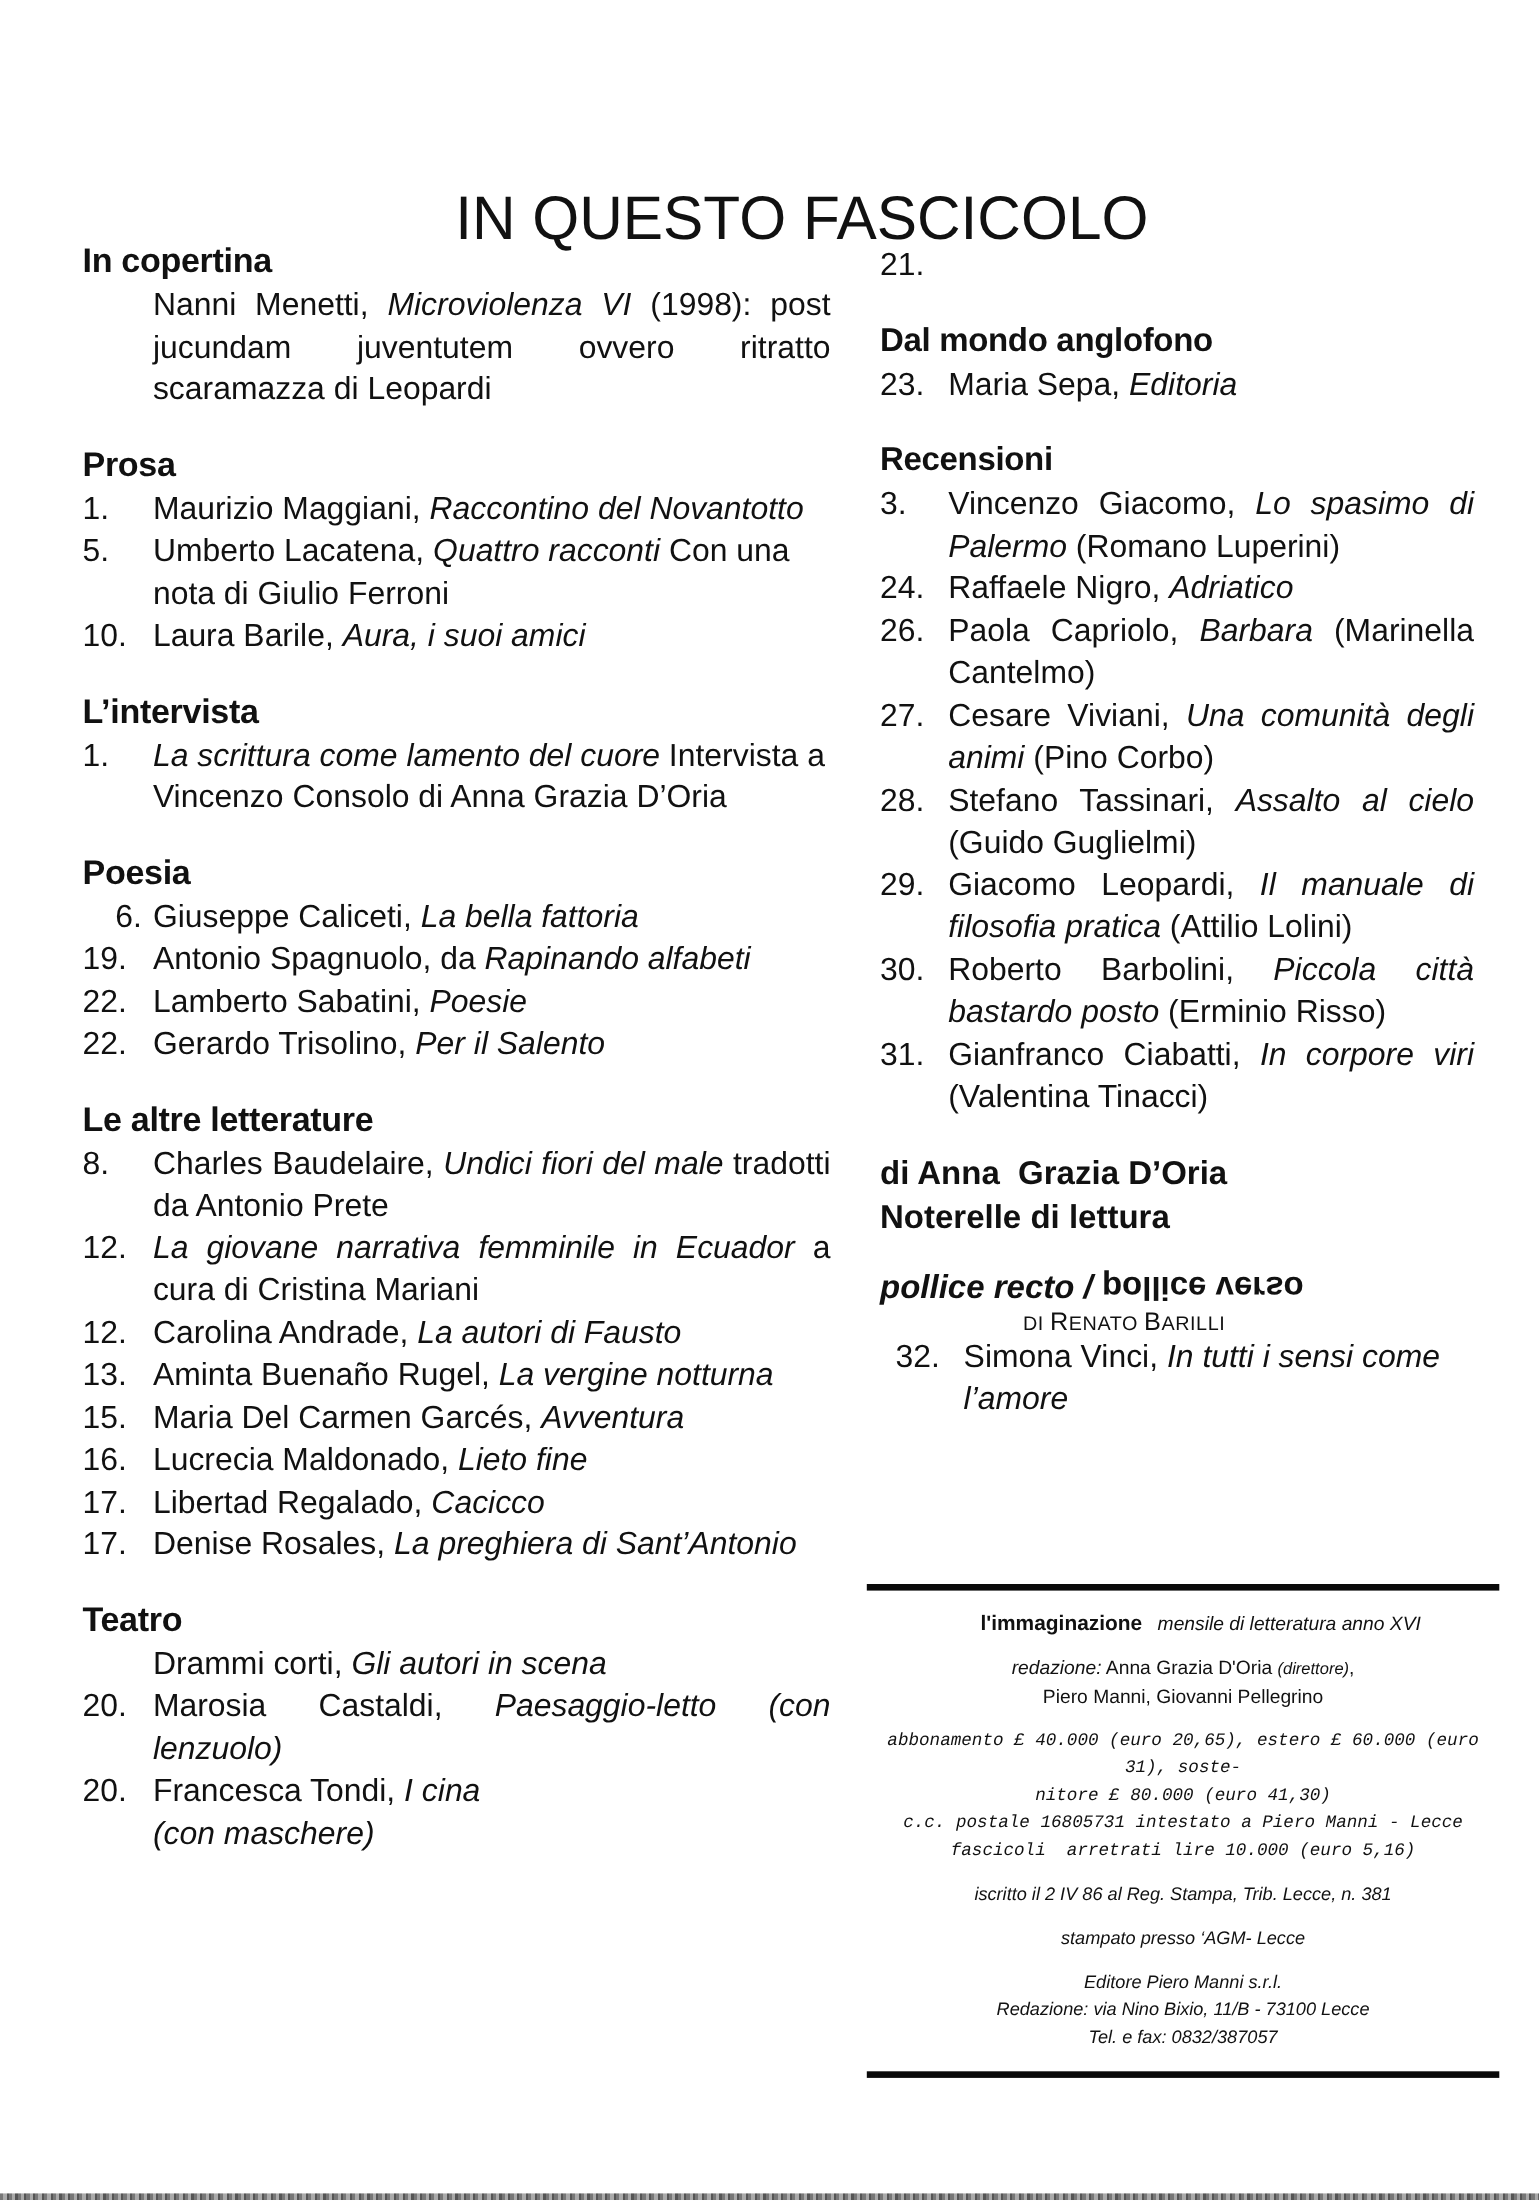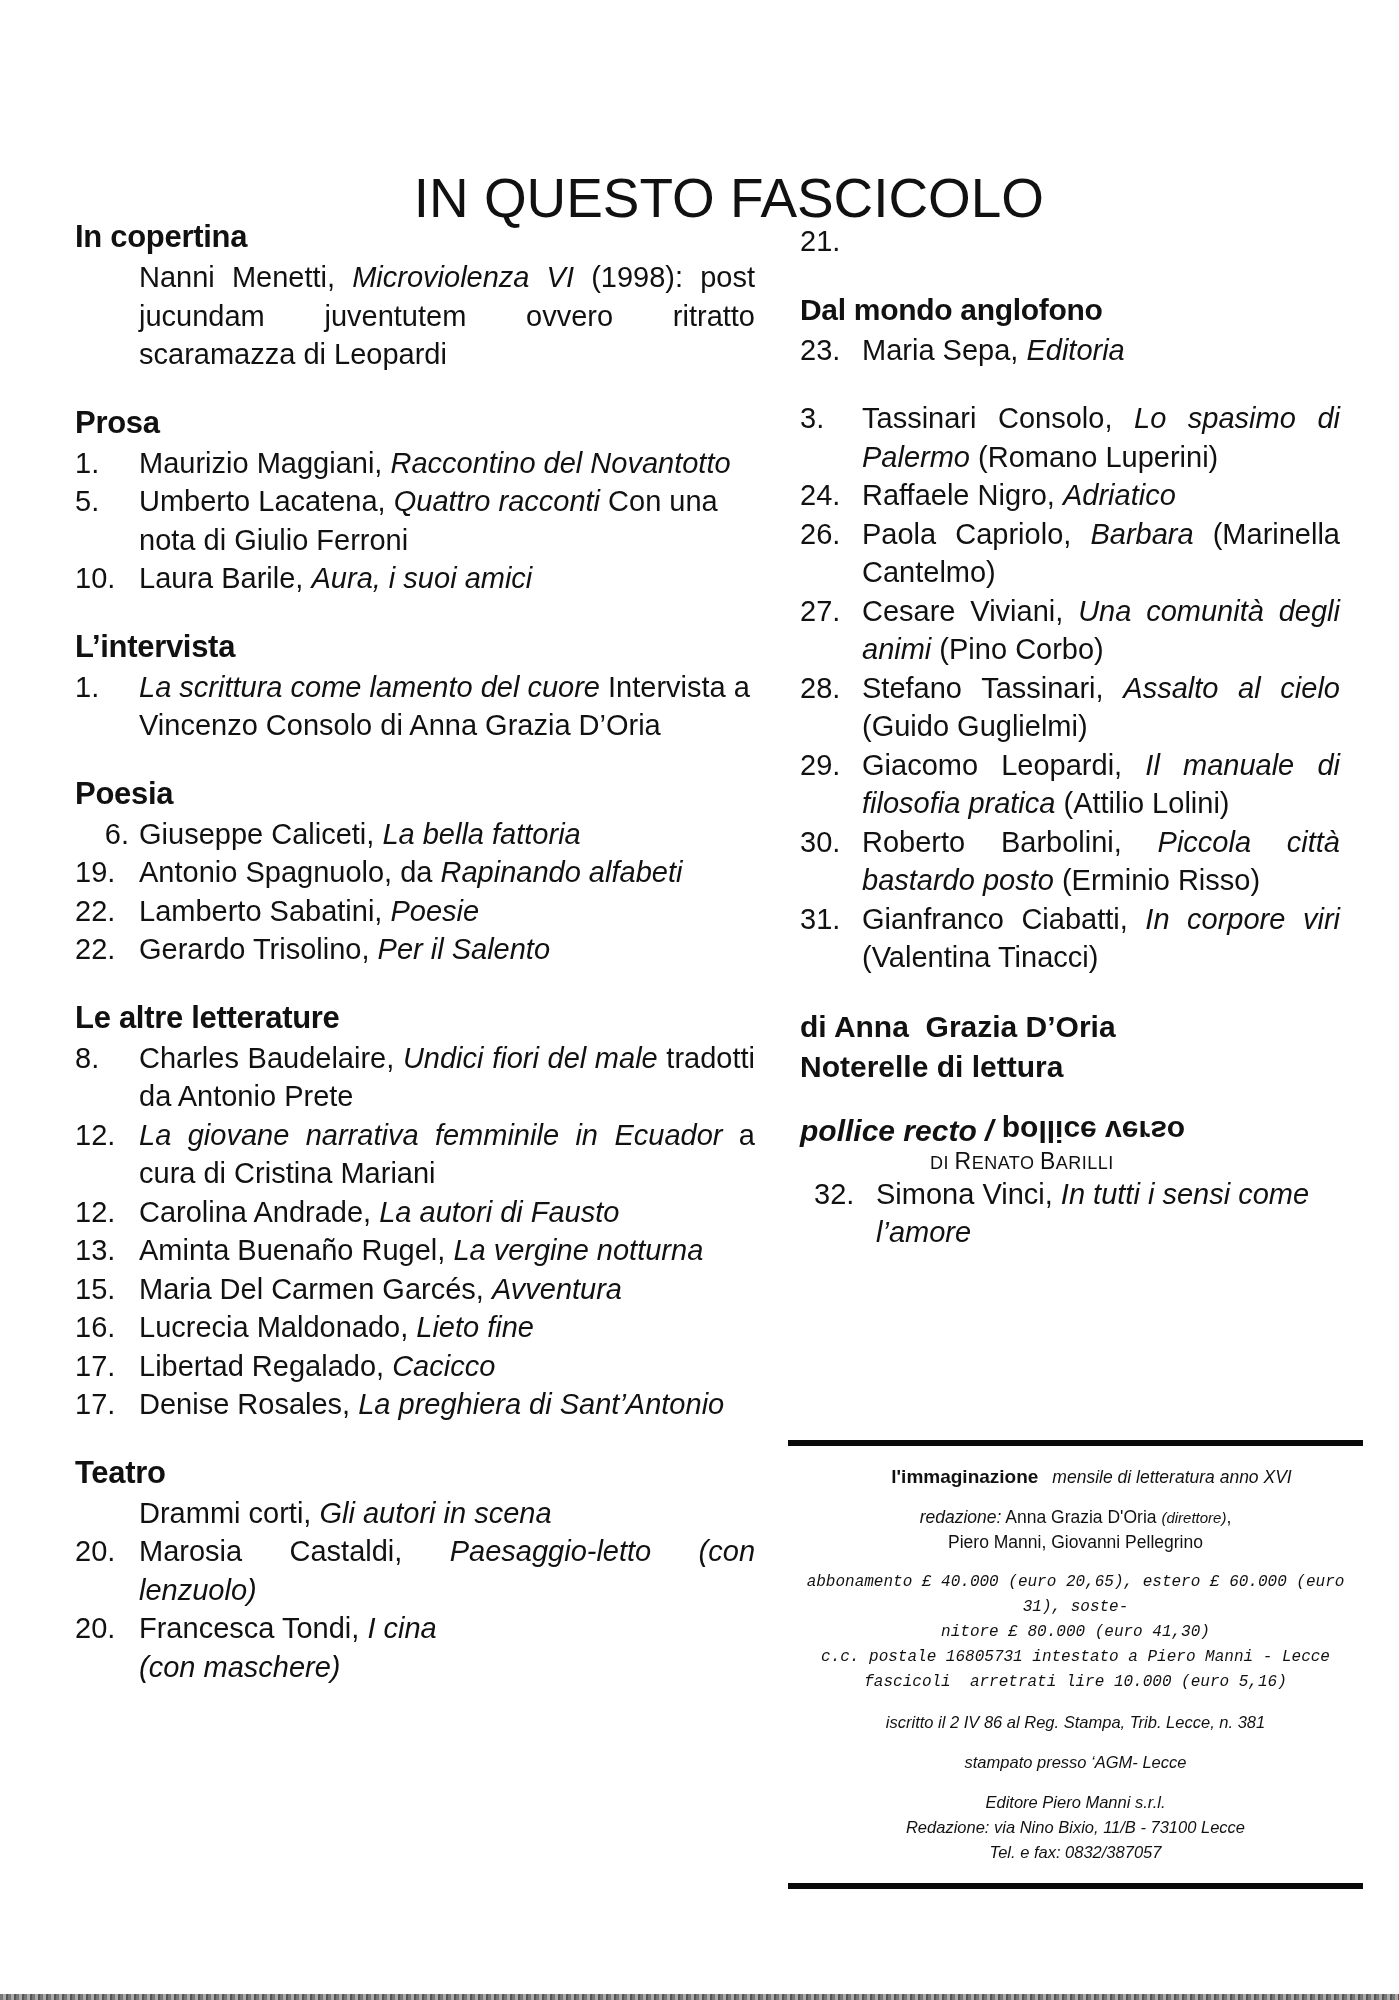--- a/index.html
+++ b/index.html
@@ -175,23 +175,24 @@
         </div>
       </div>
       <div class="section">
         <div class="section-heading">Dal mondo anglofono</div>
         <div class="entry">
           <span class="num">23.</span>
           <span class="text" style="white-space: pre-line;"><span>Maria Sepa, </span><span class="it">Editoria</span></span>
         </div>
       </div>
       <div class="section">
+        <div class="section-heading">Recensioni</div>
         <div class="entry">
           <span class="num">3.</span>
-          <span class="text justify" style="white-space: pre-line;"><span>Tassinari Consolo, </span><span class="it">Lo spasimo di Palermo</span><span> (Romano Luperini)</span></span>
+          <span class="text justify" style="white-space: pre-line;"><span>Vincenzo Giacomo, </span><span class="it">Lo spasimo di Palermo</span><span> (Romano Luperini)</span></span>
         </div>
         <div class="entry">
           <span class="num">24.</span>
           <span class="text" style="white-space: pre-line;"><span>Raffaele Nigro, </span><span class="it">Adriatico</span></span>
         </div>
         <div class="entry">
           <span class="num">26.</span>
           <span class="text justify" style="white-space: pre-line;"><span>Paola Capriolo, </span><span class="it">Barbara</span><span> (Marinella Cantelmo)</span></span>
         </div>
         <div class="entry">

